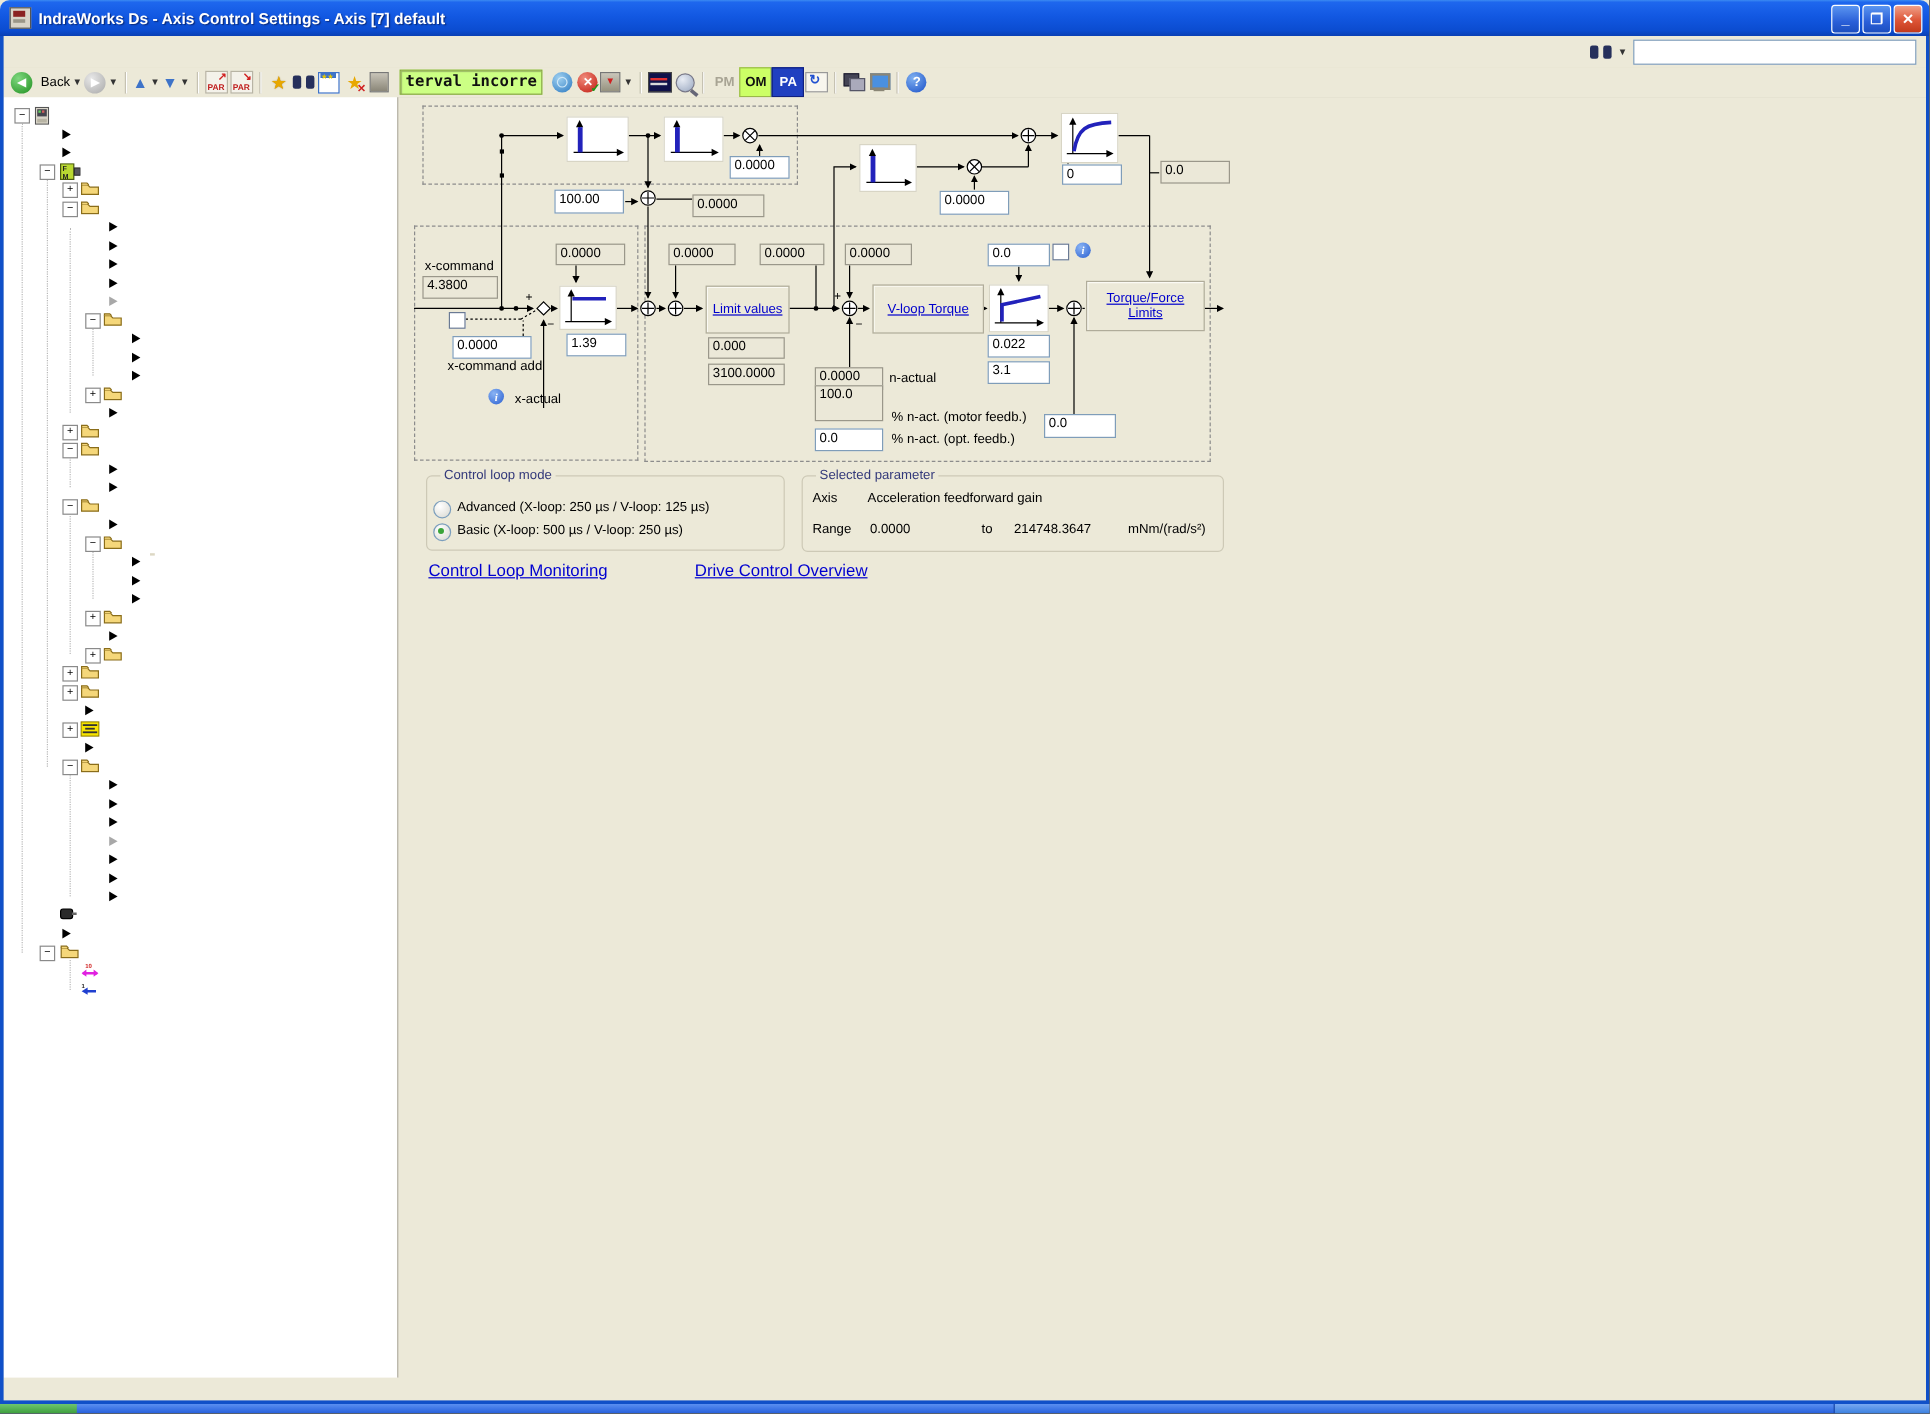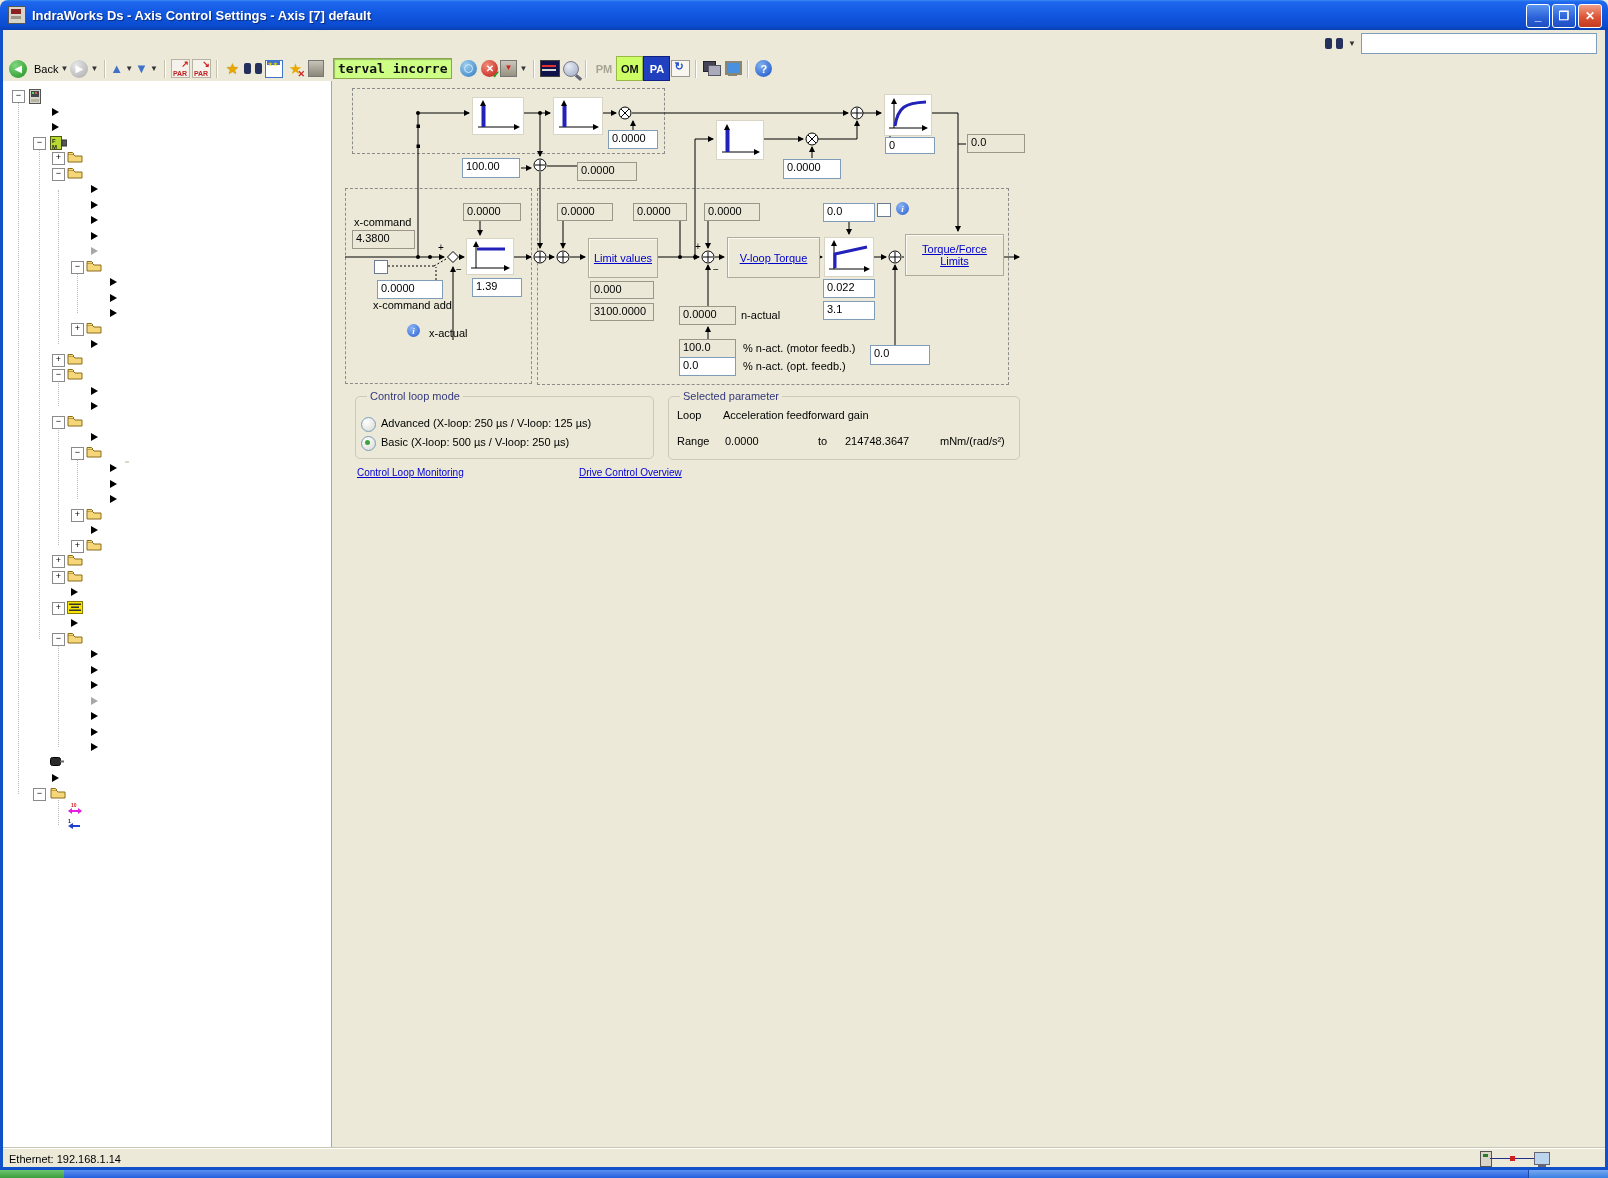--- a/index.html
+++ b/index.html
@@ -103,21 +103,21 @@
   .cbx{position:absolute;z-index:4;width:12px;height:12px;background:#fff;border:1px solid #6a7a94;}
   .info{position:absolute;z-index:4;width:13px;height:13px;border-radius:50%;
     background:radial-gradient(circle at 35% 30%,#8ab4f4,#2a5fd0);color:#fff;
     display:flex;align-items:center;justify-content:center;font:italic bold 9px "Liberation Serif",serif;}
   .gbox{position:absolute;z-index:4;border:1px solid #cdc9b6;border-radius:5px;}
   .gtitle{position:absolute;z-index:5;background:#ece9d8;padding:0 3px;color:#33397a;font-size:11px;}
   .radio{position:absolute;z-index:5;width:13px;height:13px;border-radius:50%;
     border:1px solid #7b9ebd;background:radial-gradient(circle at 35% 30%,#ffffff,#d8d8d0);}
   .radio.on::after{content:"";position:absolute;left:3px;top:3px;width:5px;height:5px;border-radius:50%;background:#3aa43a;}
   .rlabel{position:absolute;z-index:5;font-size:11px;white-space:nowrap;}
-  .link{position:absolute;z-index:5;font-size:10px;color:#0000d0;text-decoration:underline;cursor:pointer;white-space:nowrap;}
+  .link{position:absolute;z-index:5;font-size:14px;color:#0000d0;text-decoration:underline;cursor:pointer;white-space:nowrap;}
   .spval{position:absolute;z-index:5;font-size:11px;white-space:nowrap;}
   
   #statusbar{position:absolute;left:3px;top:1148px;width:1602px;height:19px;background:#ece9d8;
     border-top:1px solid #fff;box-shadow:0 -1px 0 #c9c5b3;display:flex;align-items:center;z-index:6;}
   #statusbar .stext{margin-left:6px;font-size:11px;}
   #connwidget{position:absolute;right:55px;top:2px;width:70px;height:15px;}
   .sdrive{position:absolute;left:0;top:0;width:10px;height:14px;background:#d8d4c8;border:1px solid #555;}
   .sdrive::before{content:"";position:absolute;left:2px;top:2px;width:5px;height:3px;background:#2a7a2a;}
   .sline{position:absolute;left:10px;top:7px;width:44px;height:1px;background:#20308a;}
   .sdot{position:absolute;left:30px;top:5px;width:5px;height:5px;background:#d02020;}
@@ -694,21 +694,21 @@
       <div class="fld ro" style="left: 557px; top: 203px; width: 56px; height: 18px; pointer-events: auto;">0.0000</div>
       <div class="fld ro" style="left: 633px; top: 203px; width: 54px; height: 18px; pointer-events: auto;">0.0000</div>
       <div class="fld ro" style="left: 704px; top: 203px; width: 56px; height: 18px; pointer-events: auto;">0.0000</div>
       <div class="fld" style="left: 823px; top: 203px; width: 52px; height: 19px; pointer-events: auto;">0.0</div>
       <div class="fld ro" style="left: 352px; top: 230px; width: 63px; height: 19px; pointer-events: auto;">4.3800</div>
       <div class="fld" style="left: 377px; top: 280px; width: 66px; height: 19px; pointer-events: auto;">0.0000</div>
       <div class="fld" style="left: 472px; top: 278px; width: 50px; height: 19px; pointer-events: auto;">1.39</div>
       <div class="fld ro" style="left: 590px; top: 281px; width: 64px; height: 18px; pointer-events: auto;">0.000</div>
       <div class="fld ro" style="left: 590px; top: 303px; width: 64px; height: 18px; pointer-events: auto;">3100.0000</div>
       <div class="fld ro" style="left: 679px; top: 306px; width: 57px; height: 19px; pointer-events: auto;">0.0000</div>
-      <div class="fld ro" style="left: 679px; top: 339px; width: 57px; height: 30px; pointer-events: auto;">100.0</div>
+      <div class="fld ro" style="left: 679px; top: 321px; width: 57px; height: 30px; pointer-events: auto;">100.0</div>
       <div class="fld" style="left: 679px; top: 357px; width: 57px; height: 19px; pointer-events: auto;">0.0</div>
       <div class="fld" style="left: 823px; top: 279px; width: 52px; height: 19px; pointer-events: auto;">0.022</div>
       <div class="fld" style="left: 823px; top: 301px; width: 52px; height: 19px; pointer-events: auto;">3.1</div>
       <div class="fld" style="left: 870px; top: 345px; width: 60px; height: 20px; pointer-events: auto;">0.0</div>
       <div class="dlabel" style="left: 354px; top: 216px;">x-command</div>
       <div class="dlabel" style="left: 373px; top: 299px;">x-command add</div>
       <div class="dlabel" style="left: 429px; top: 327px;">x-actual</div>
       <div class="dlabel" style="left: 741px; top: 309px;">n-actual</div>
       <div class="dlabel" style="left: 743px; top: 342px;">% n-act. (motor feedb.)</div>
       <div class="dlabel" style="left: 743px; top: 360px;">% n-act. (opt. feedb.)</div>
@@ -722,41 +722,32 @@
   <div class="gtitle" style="left:367px;top:390px">Control loop mode</div>
   <div id="radiolayer" style="position: absolute; left: 0px; top: 0px; width: 1608px; height: 1178px; pointer-events: none; z-index: 5;">
       <div class="radio" style="left: 361px; top: 417px; pointer-events: auto;"></div>
       <div class="rlabel" style="left: 381px; top: 417px; pointer-events: auto;">Advanced (X-loop: 250 µs / V-loop: 125 µs)</div>
       <div class="radio on" style="left: 361px; top: 436px; pointer-events: auto;"></div>
       <div class="rlabel" style="left: 381px; top: 436px; pointer-events: auto; text-align: center;">Basic (X-loop: 500 µs / V-loop: 250 µs)</div>
     </div>
 
   <div class="gbox" style="left:668px;top:396px;width:350px;height:62px"></div>
   <div class="gtitle" style="left:680px;top:390px">Selected parameter</div>
-  <span class="spval" style="left:677px;top:409px">Loop</span>
+  <span class="spval" style="left:677px;top:409px">Axis</span>
   <span class="spval" style="left:723px;top:409px">Acceleration feedforward gain</span>
   <span class="spval" style="left:677px;top:435px">Range</span>
   <span class="spval" style="left:725px;top:435px">0.0000</span>
   <span class="spval" style="left:818px;top:435px">to</span>
   <span class="spval" style="left:845px;top:435px">214748.3647</span>
   <span class="spval" style="left:940px;top:435px">mNm/(rad/s²)</span>
 
   <div id="linklayer" style="position: absolute; left: 0px; top: 0px; width: 1608px; height: 1178px; pointer-events: none; z-index: 5;">
       <div class="link" style="left: 357px; top: 467px; pointer-events: auto;">Control Loop Monitoring</div>
       <div class="link" style="left: 579px; top: 467px; pointer-events: auto;">Drive Control Overview</div>
     </div>
 
-  <div id="statusbar">
-    <span class="stext">Ethernet: 192.168.1.14</span>
-    <span id="connwidget">
-      <span class="sdrive"></span>
-      <span class="sline"></span>
-      <span class="sdot"></span>
-      <span class="spc"></span>
-    </span>
-  </div>
   <div id="winbottom"></div>
   <div id="taskbar">
     <span id="startbtn"></span>
     <span id="traysep"></span>
   </div>
 
 </div>
 
 </body></html>

